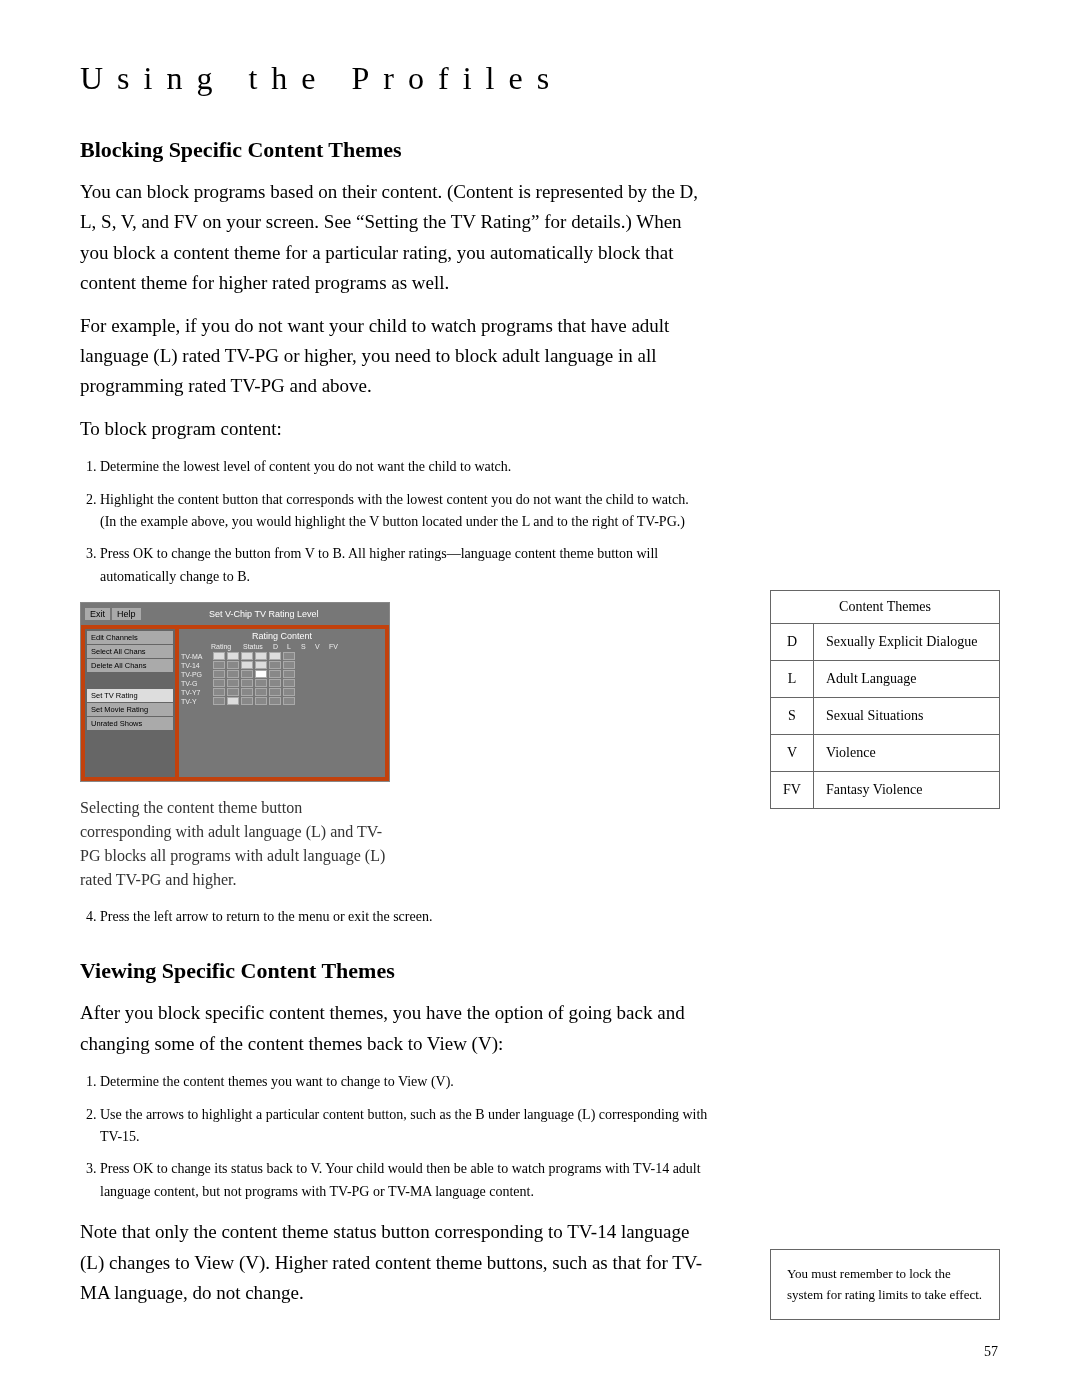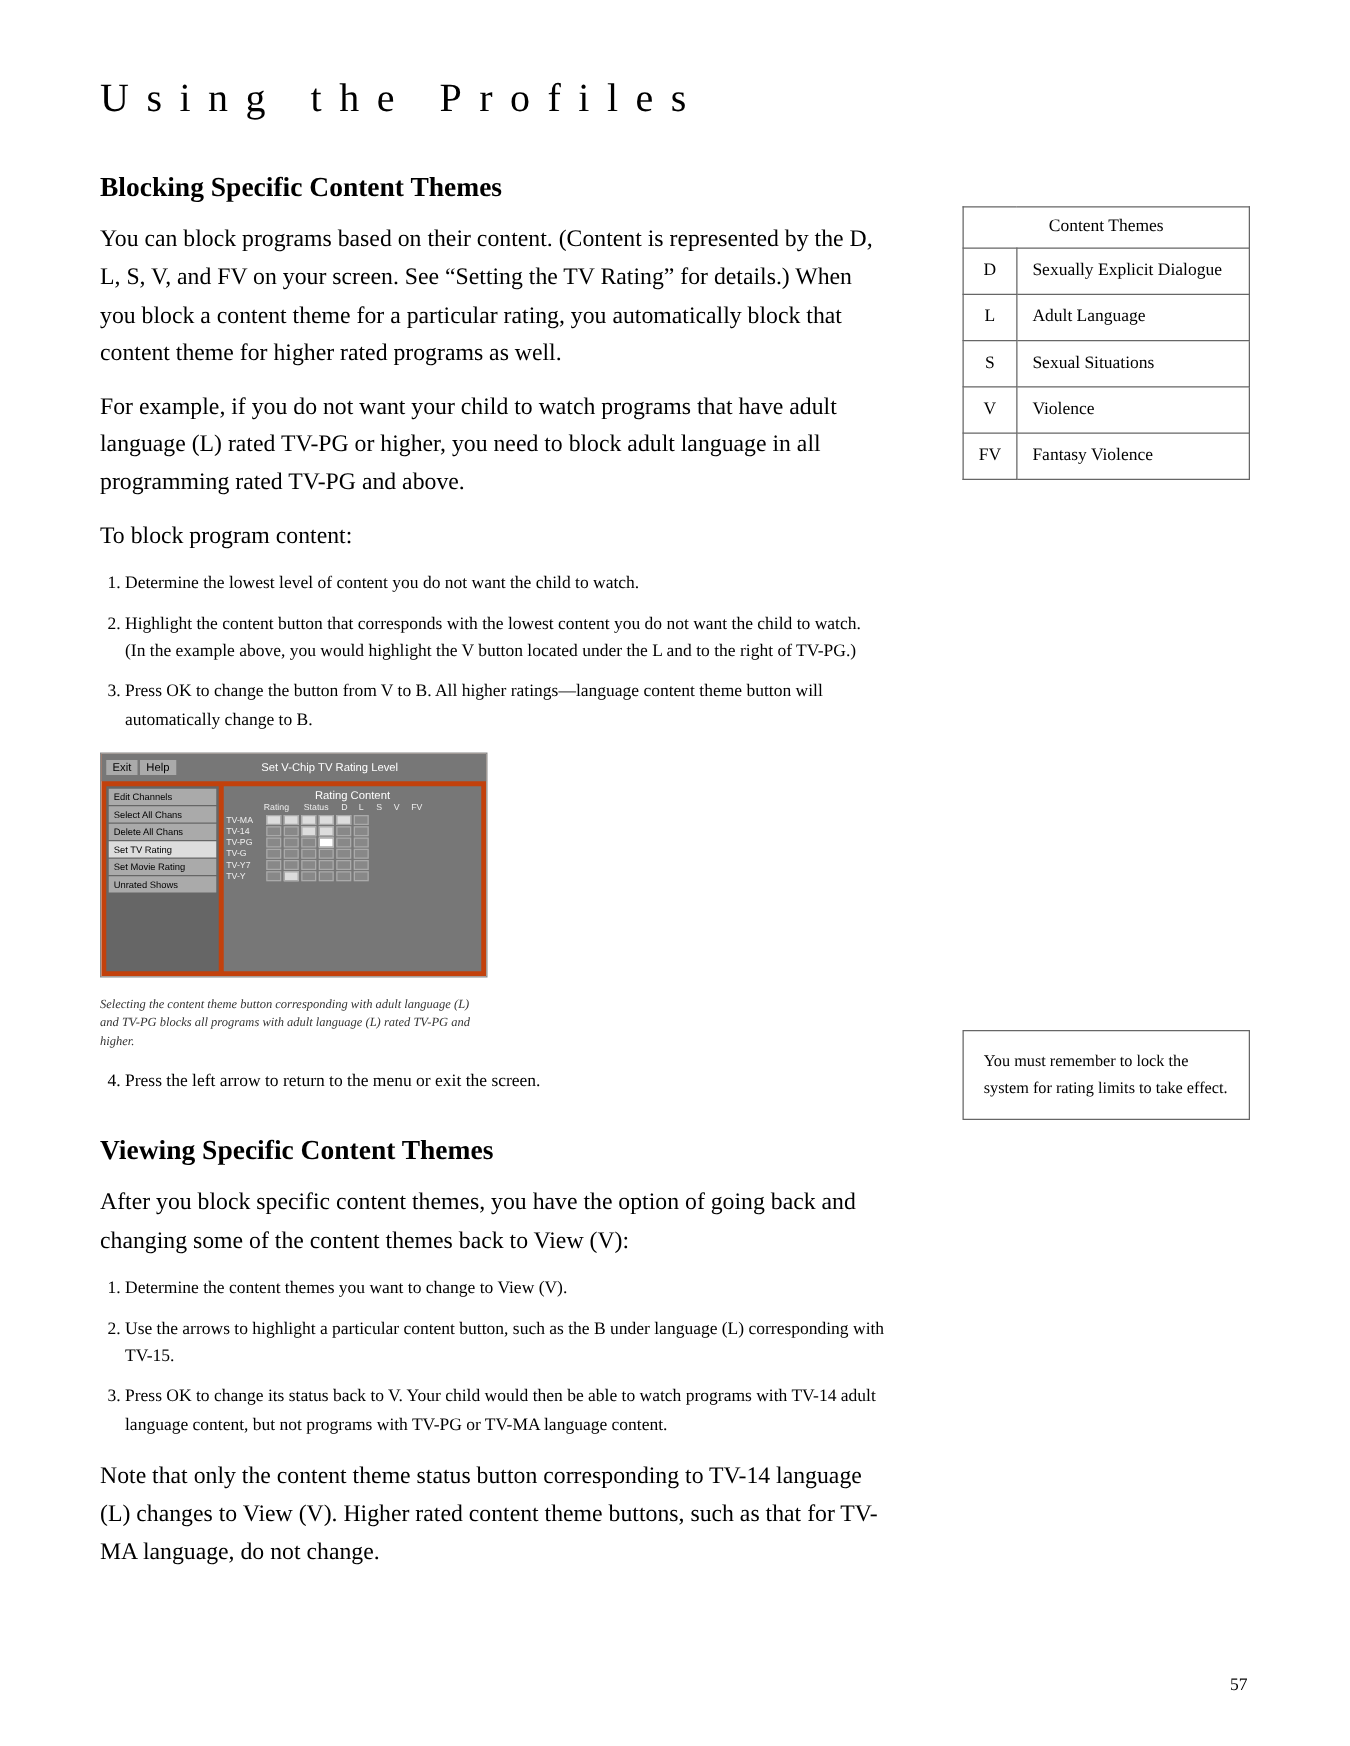--- a/index.html
+++ b/index.html
@@ -18,21 +18,21 @@
     .page-title {
       font-size: 32px;
       font-weight: normal;
       letter-spacing: 14px;
       margin-bottom: 40px;
       font-family: Georgia, serif;
     }
     .content-layout {
       display: flex;
       gap: 62px;
-      align-items: flex-start;
+      align-items: flex-end;
     }
     .main-content {
       flex: 1;
       min-width: 0;
     }
     .sidebar {
       width: 240px;
       flex-shrink: 0;
       margin-top: 28px;
     }
@@ -139,20 +139,21 @@
     }
     .screen-left-item {
       background: #aaa;
       font-size: 7.5px;
       padding: 2px 4px;
       color: #000;
       font-family: Arial, sans-serif;
     }
     .screen-left-item.highlight {
       background: #ddd;
+      margin-top: 16px;
     }
     .screen-right-table {
       flex: 1;
       background: #777;
       padding: 2px;
     }
     .screen-right-header {
       display: flex;
       gap: 2px;
       font-size: 7px;
@@ -179,22 +180,21 @@
       width: 12px;
       height: 8px;
       background: #888;
       border: 1px solid #aaa;
       display: inline-block;
     }
     .screen-btn.active {
       background: #ddd;
     }
     .caption {
-      font-size: 10px;
-      font-style: italic;
+      font-size: 16px;
       line-height: 1.5;
       color: #333;
       margin-bottom: 14px;
       max-width: 310px;
     }
     .page-number {
       position: absolute;
       bottom: 40px;
       right: 82px;
       font-size: 14px;

